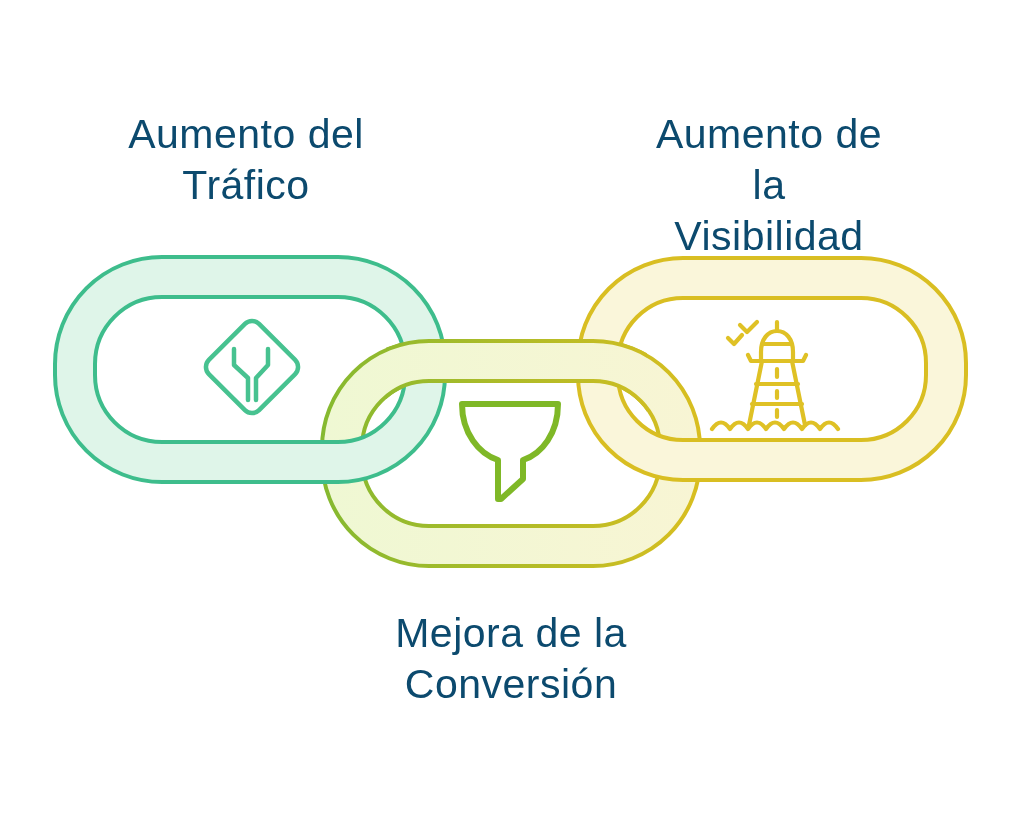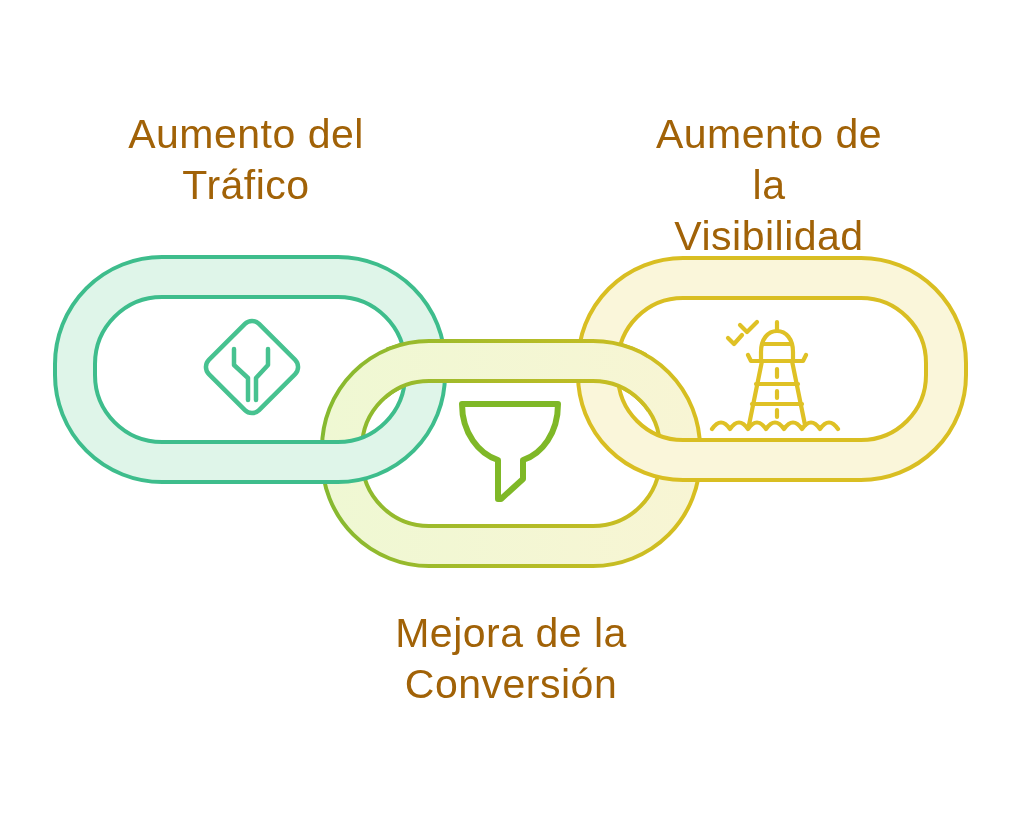--- a/index.html
+++ b/index.html
@@ -12,21 +12,21 @@
   .canvas { position: absolute; inset: 0; }
   .chain-svg { position: absolute; left: 0; top: 0; }
   .label {
     position: absolute;
     transform: translateX(-50%);
     text-align: center;
     white-space: pre-line;
     font-size: 41px;
     line-height: 51px;
     font-weight: 400;
-    color: #a16207;
+    color: #0c4a6e;
     letter-spacing: 0.5px;
   }
   .label-traffic    { left: 246px; top: 109px; }
   .label-visibility { left: 769px; top: 109px; }
   .label-conversion { left: 511px; top: 608px; }
 </style>
 </head>
 <body>
 
 <div class="canvas">

